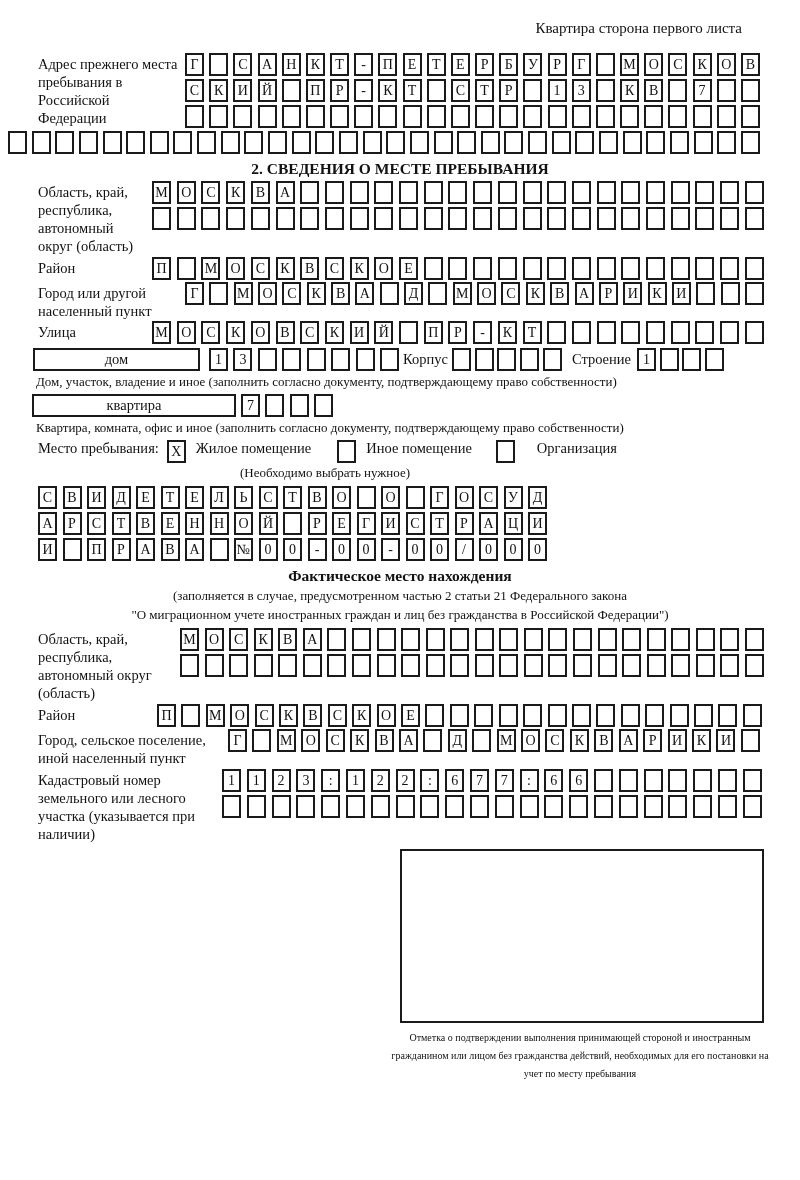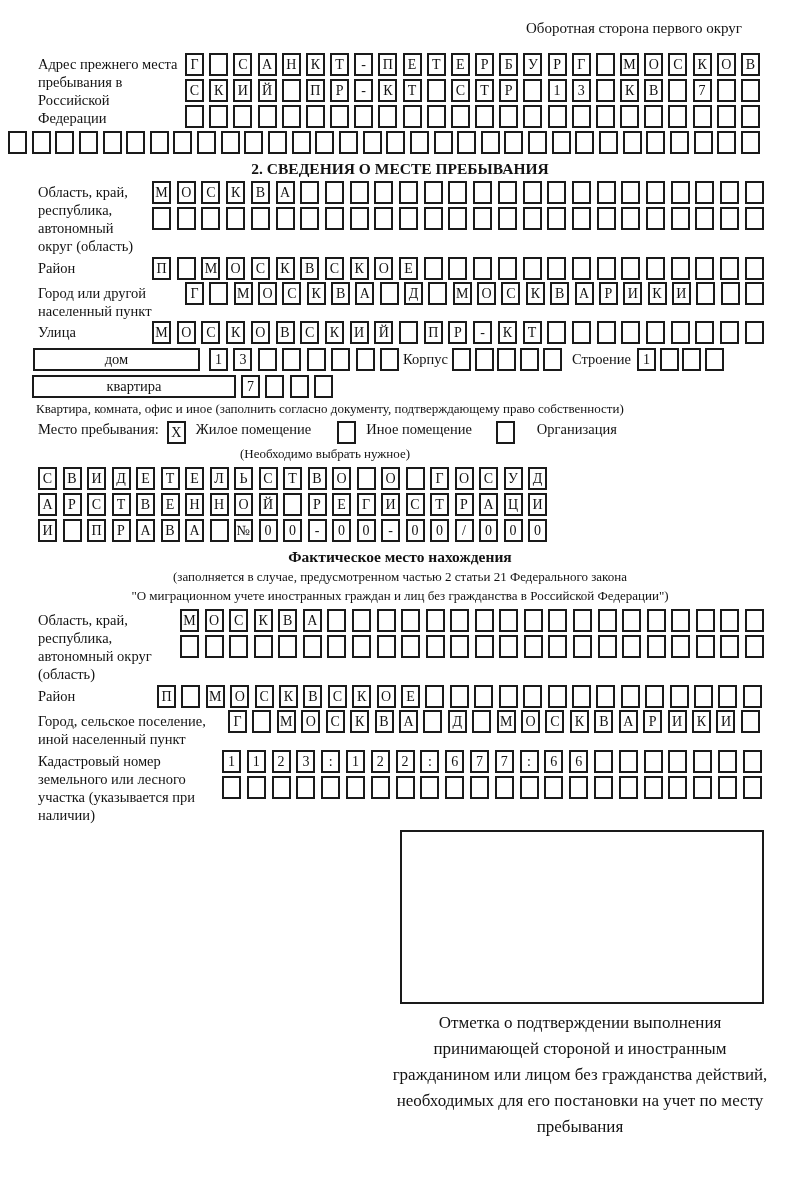--- a/index.html
+++ b/index.html
@@ -33,28 +33,28 @@
   .wb204{width:204px;margin-right:5px}
   .inline-label{font-size:14.5px;line-height:23px;white-space:nowrap}
   .lbl-korpus{margin:0 4px}
   .lbl-stroenie{margin:0 6px 0 10px}
   .stay-row{display:flex;align-items:flex-start;margin:4px 0 0 38px;font-size:14.5px}
   .cb{margin-left:8px}
   .opt{margin-left:10px;white-space:nowrap}
   .ml26{margin-left:26px}.ml24{margin-left:24px}.ml22{margin-left:22px}
   .choose-note{margin:2px 0 0 240px}
   .stamp{width:364px;height:174px;border:2px solid #1a1a1a;margin:6px 0 0 400px;background:#fff}
-  .stamp-caption{width:384px;margin:6px 0 0 388px;text-align:center;font-size:17px;line-height:26px}
+  .stamp-caption{width:384px;margin:6px 0 0 388px;text-align:center;font-size:10px;line-height:18px}
 </style>
 </head>
 <body>
 
 <div class="page">
 
-  <div class="header-note">Оборотная сторона первого округ</div>
+  <div class="header-note">Квартира сторона первого листа</div>
 
   <div class="field sec1">
     <div class="flabel w147">Адрес прежнего места пребывания в Российской Федерации</div>
     <div class="fboxes">
       <div class="boxrow bw575">
           <span class="cell">Г</span>
           <span class="cell"></span>
           <span class="cell">С</span>
           <span class="cell">А</span>
           <span class="cell">Н</span>
@@ -342,20 +342,21 @@
         <span class="cell"></span>
       </div>
     <div class="inline-label lbl-stroenie">Строение</div>
     <div class="boxrow bw87">
         <span class="cell">1</span>
         <span class="cell"></span>
         <span class="cell"></span>
         <span class="cell"></span>
       </div>
   </div>
+  <div class="note note-left">Дом, участок, владение и иное (заполнить согласно документу, подтверждающему право собственности)</div>
 
   <div class="apt-row">
     <div class="widebox wb204">квартира</div>
     <div class="boxrow bw92">
         <span class="cell">7</span>
         <span class="cell"></span>
         <span class="cell"></span>
         <span class="cell"></span>
       </div>
   </div>

